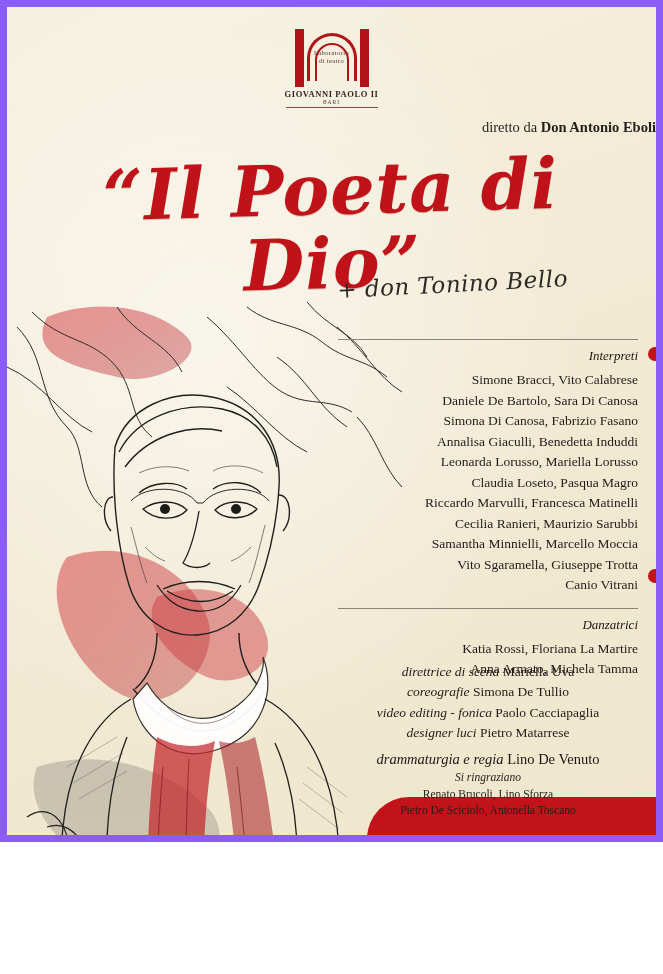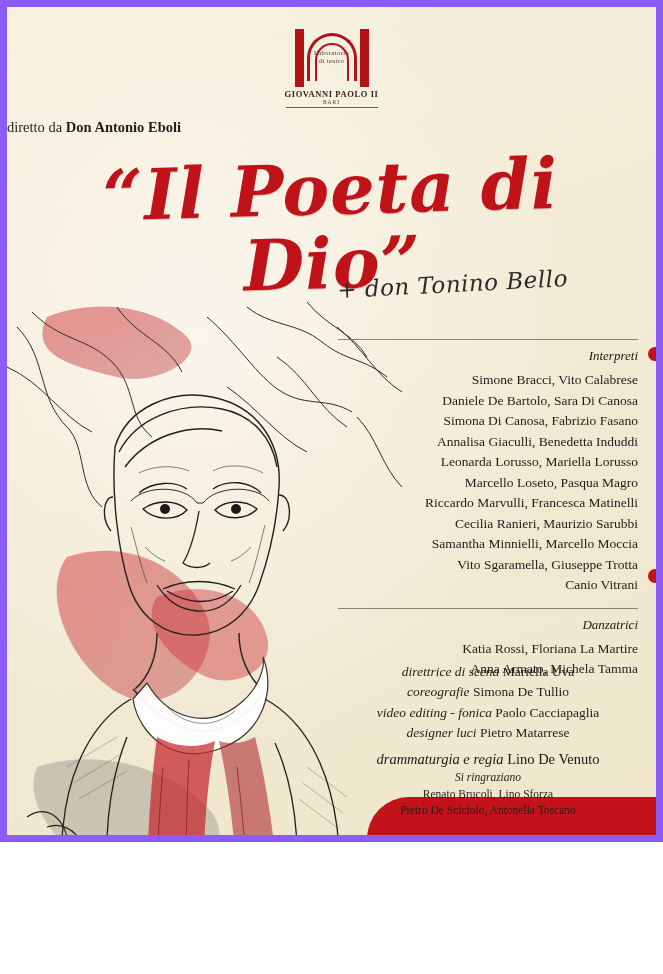--- a/index.html
+++ b/index.html
@@ -105,21 +105,21 @@
     height: 1px;
     background: #8d4b4b;
     margin: 2px auto 0;
   }
 
   
   .directed {
     position: absolute;
     top: 112px;
     left: 0; right: 0;
-    text-align: left;
+    text-align: right;
     font-size: 14.5px;
     color: #231f1c;
   }
   .directed .strong { font-weight: bold; }
 
   
   .title {
     position: absolute;
     top: 146px;
     left: 0; right: 0;
@@ -416,21 +416,21 @@
   </div>
 
   <div class="credits">
     <div class="hr"></div>
     <div class="sec-head">Interpreti</div>
     <div class="cast-line">Simone Bracci, Vito Calabrese</div>
     <div class="cast-line">Daniele De Bartolo, Sara Di Canosa</div>
     <div class="cast-line">Simona Di Canosa, Fabrizio Fasano</div>
     <div class="cast-line">Annalisa Giaculli, Benedetta Induddi</div>
     <div class="cast-line">Leonarda Lorusso, Mariella  Lorusso</div>
-    <div class="cast-line">Marcello Loseto, Pasqua Magro</div>
+    <div class="cast-line">Claudia Loseto, Pasqua Magro</div>
     <div class="cast-line">Riccardo Marvulli, Francesca Matinelli</div>
     <div class="cast-line">Cecilia Ranieri, Maurizio Sarubbi</div>
     <div class="cast-line">Samantha Minnielli, Marcello Moccia</div>
     <div class="cast-line">Vito Sgaramella, Giuseppe Trotta</div>
     <div class="cast-line">Canio Vitrani</div>
 
     <div class="hr" style="margin-top:12px;"></div>
     <div class="sec-head">Danzatrici</div>
     <div class="cast-line">Katia Rossi, Floriana La Martire</div>
     <div class="cast-line">Anna Armato, Michela Tamma</div>

